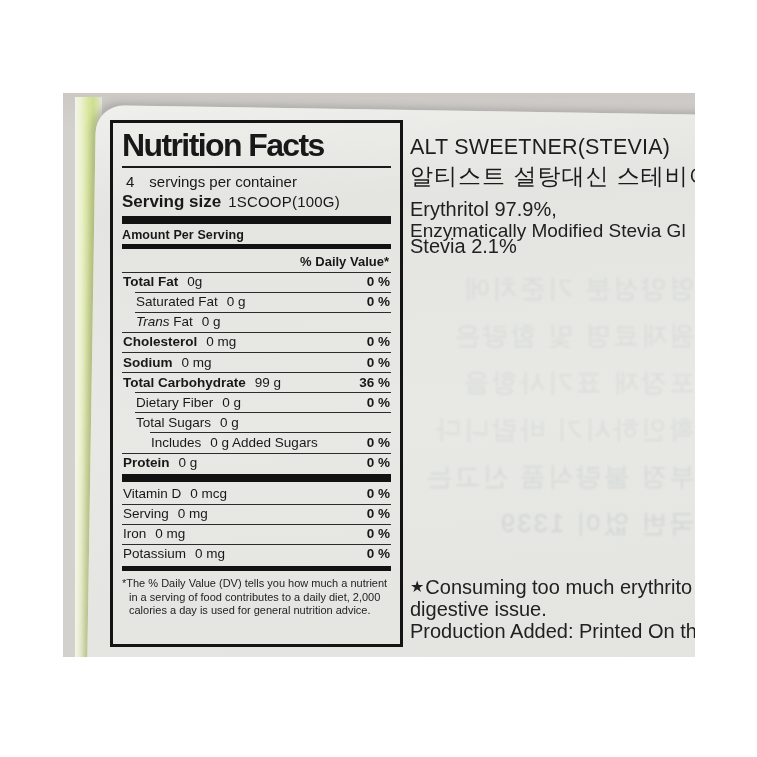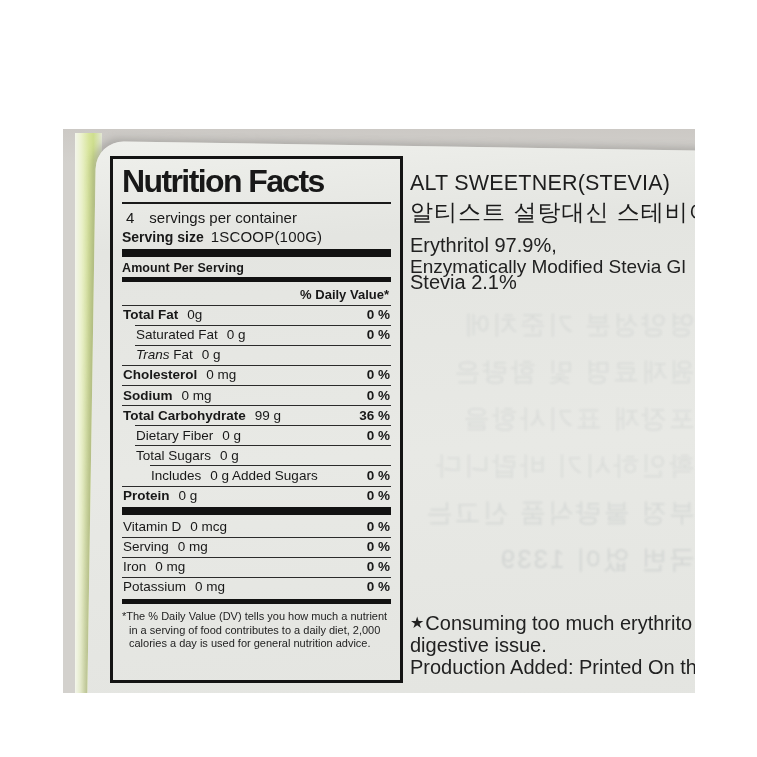--- a/index.html
+++ b/index.html
@@ -9,21 +9,21 @@
     --sticker_bg:#e6e7e3;
     --sticker_hi:#eff0ec;
     --green_strip:#d7e49a;
     --green_light:#ecf2cf;
     --ink:#181818;
     --ink_soft:#232323;
   }
   *{margin:0;padding:0;box-sizing:border-box;}
   html,body{width:757px;height:757px;background:var(--page_bg);
     font-family:"Liberation Sans", sans-serif; color:var(--ink); overflow:hidden;}
-  .stage{position:relative;width:757px;height:638px;background:var(--page_bg);margin-top:36px;}
+  .stage{position:relative;width:757px;height:638px;background:var(--page_bg);}
 
   
   .photo{position:absolute;left:63px;top:93px;width:632px;height:564px;overflow:hidden;
     background:linear-gradient(180deg,var(--photo_top) 0px,var(--photo_bg) 34px,var(--photo_bg) 100%);}
   .green-strip{position:absolute;left:12px;top:4px;width:27px;height:562px;z-index:1;
     background:linear-gradient(90deg,#f3f5eb 0%,var(--green_light) 22%,var(--green_strip) 52%,#cede8e 68%,#e3e7d5 100%);}
   .pink-smudge{position:absolute;left:40px;top:16px;width:34px;height:11px;z-index:1;
     background:radial-gradient(closest-side,#e9b9c1,rgba(233,185,193,0));filter:blur(2px);opacity:.75;}
   .sticker{position:absolute;left:33px;top:12px;width:662px;height:640px;z-index:2;
     transform:rotate(0.9deg);transform-origin:top left;border-top-left-radius:28px;
@@ -31,21 +31,21 @@
     box-shadow:-4px -3px 7px rgba(104,104,99,.32);}
 
   
   .nf{position:absolute;left:47px;top:27px;width:293px;height:527px;z-index:3;
     border:3.5px solid #141414;padding:5px 9px 4px 9px;color:var(--ink);overflow:hidden;}
   .nf-title{font-size:32px;font-weight:800;letter-spacing:-1.6px;line-height:1.12;white-space:nowrap;}
   .rule-thin{height:2px;background:#1a1a1a;margin:2px 0 3px 0;}
   .servings{display:flex;align-items:baseline;font-size:15px;padding:2px 0 1px 4px;}
   .servings .count{margin-right:15px;}
   .serving-size{display:flex;align-items:baseline;padding:1px 0 3px 0;white-space:nowrap;}
-  .serving-size .lbl{font-weight:700;font-size:14px;}
+  .serving-size .lbl{font-weight:700;font-size:17px;}
   .serving-size .val{font-size:15px;margin-left:7px;letter-spacing:.2px;}
   .bar8{height:8px;background:#121212;margin:1px 0 3px 0;}
   .bar5{height:5px;background:#121212;margin:2px 0 2px 0;}
   .aps{font-size:12.5px;font-weight:700;letter-spacing:.1px;padding-top:1px;}
   .cal{display:flex;align-items:flex-end;padding:0 2px 2px 0;}
   .cal .lbl{font-weight:700;font-size:24px;letter-spacing:-.5px;}
   .cal .val{margin-left:auto;margin-right:12px;font-size:36px;line-height:.95;font-weight:400;}
   .dv-head{text-align:right;font-size:13px;font-weight:700;padding:3px 2px 3px 0;}
   .nfrow{display:flex;align-items:baseline;border-top:1.5px solid #2b2b2b;
     padding:2.4px 1px 2.2px 1px;font-size:13.5px;line-height:14.5px;}

